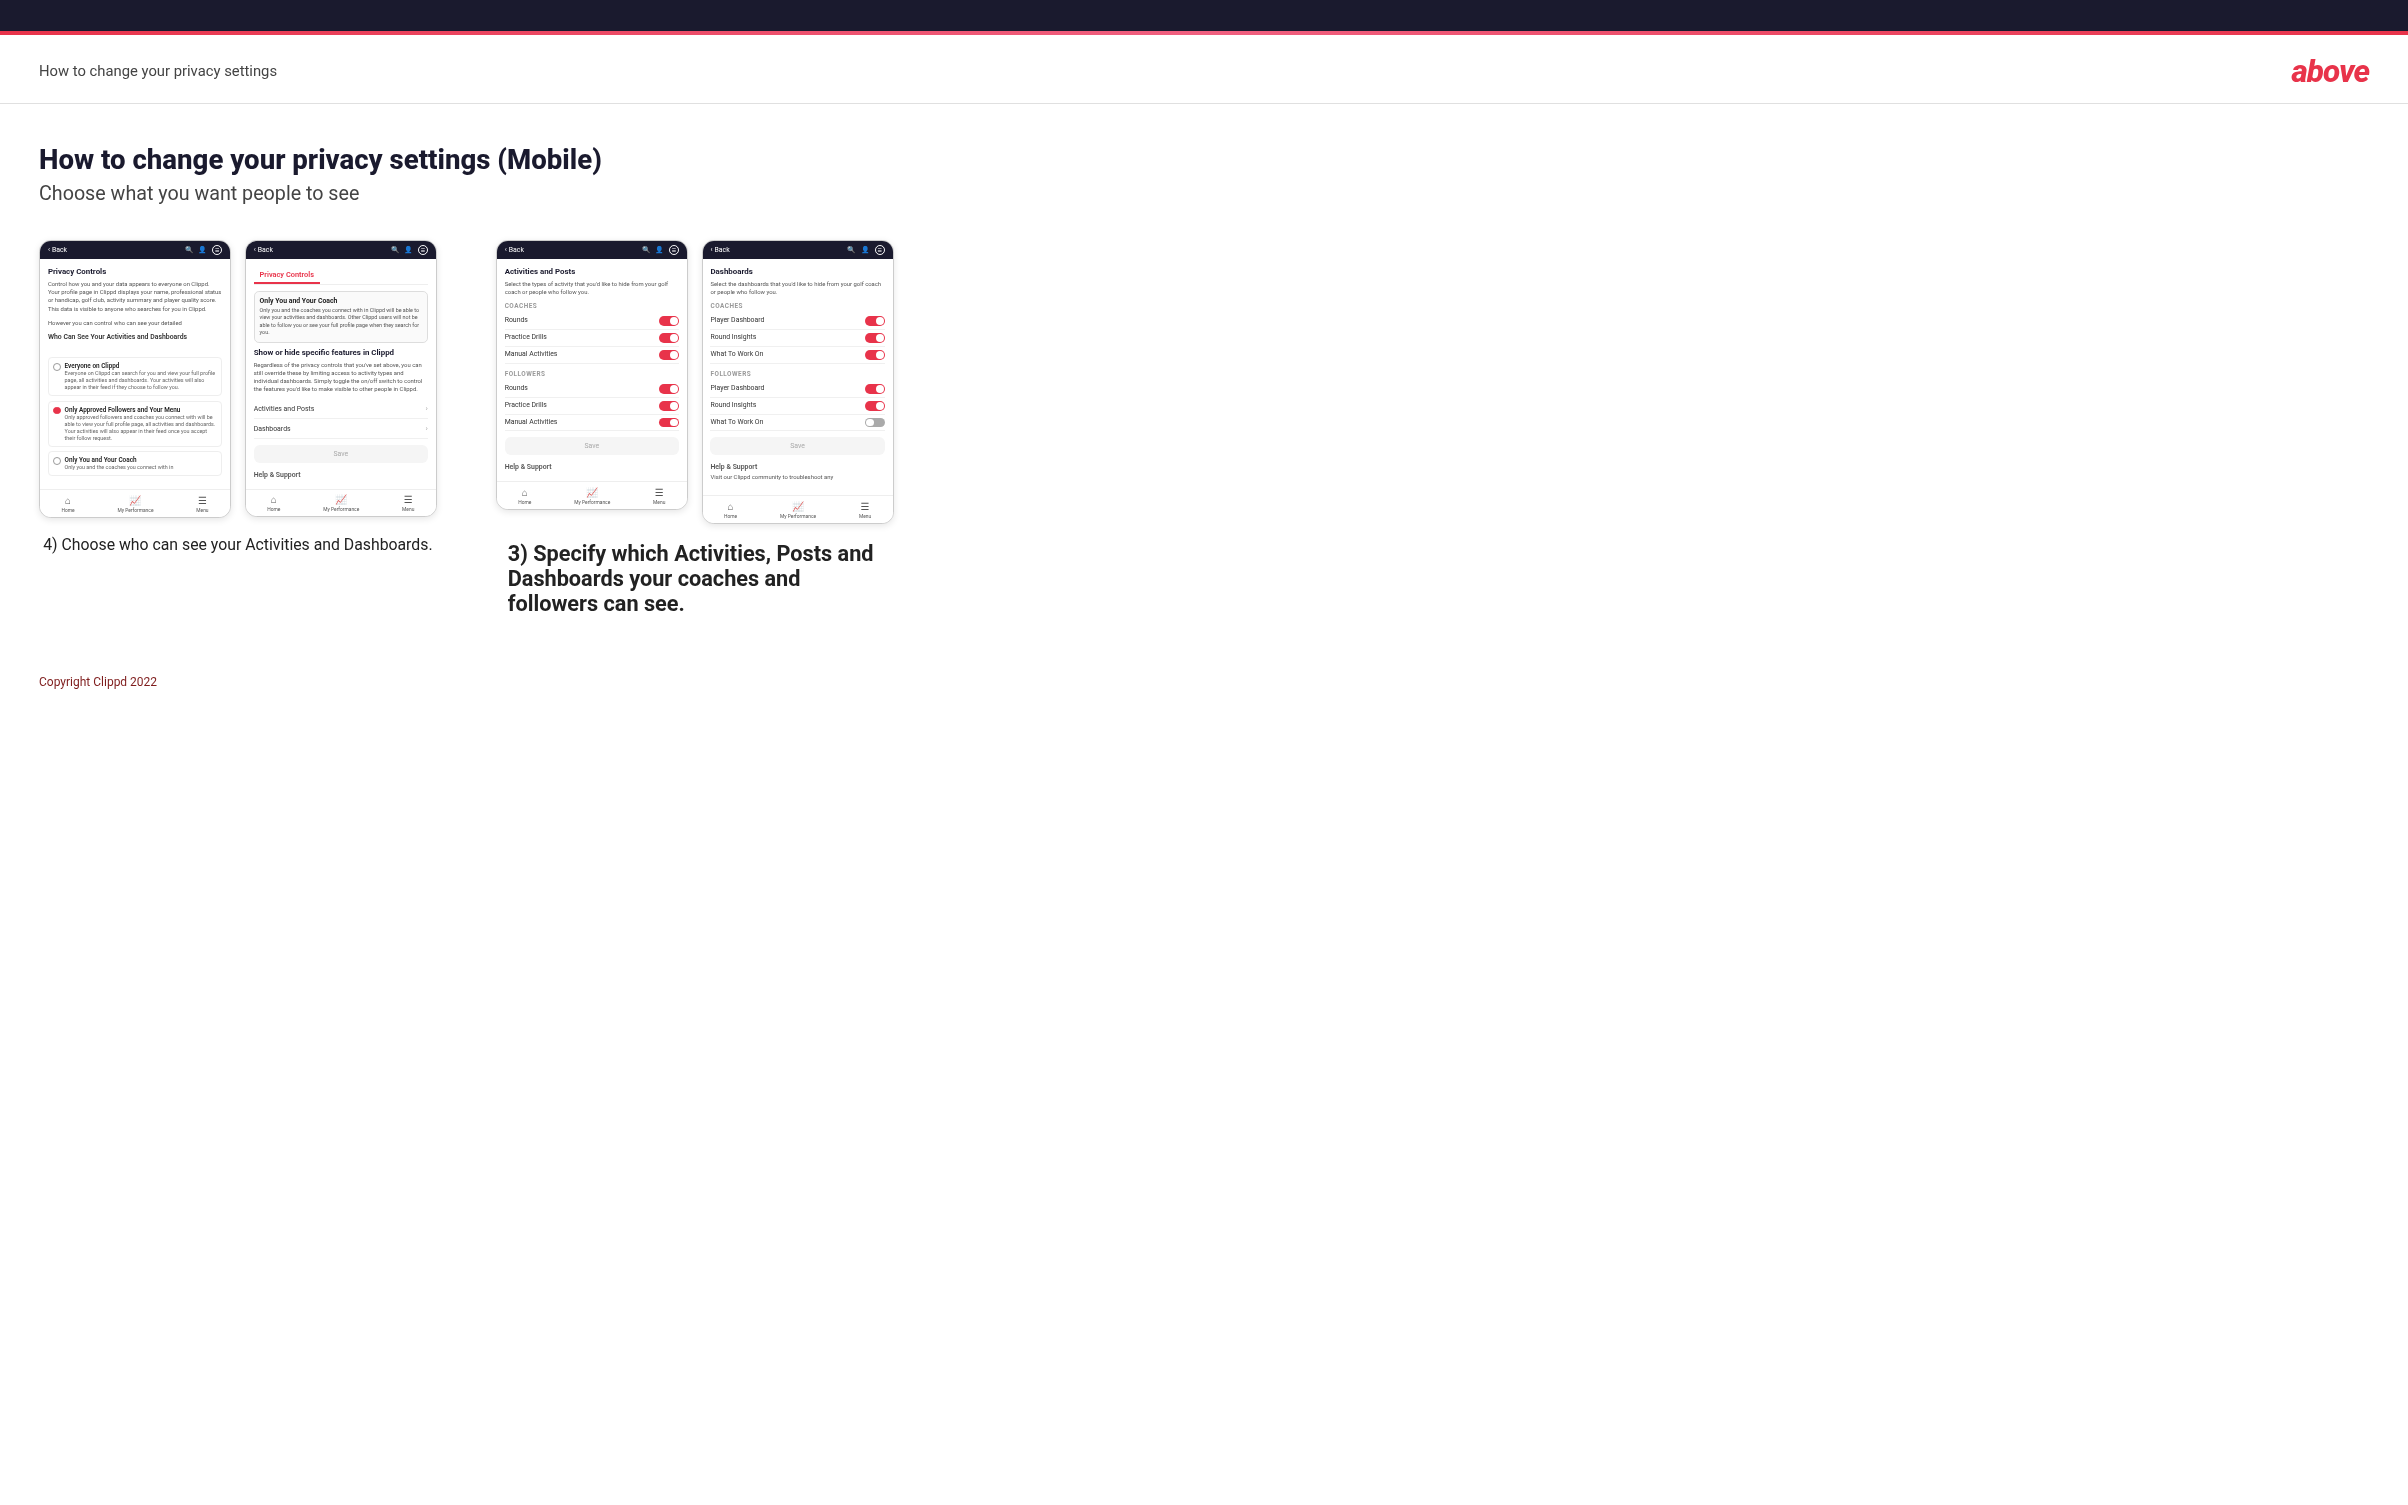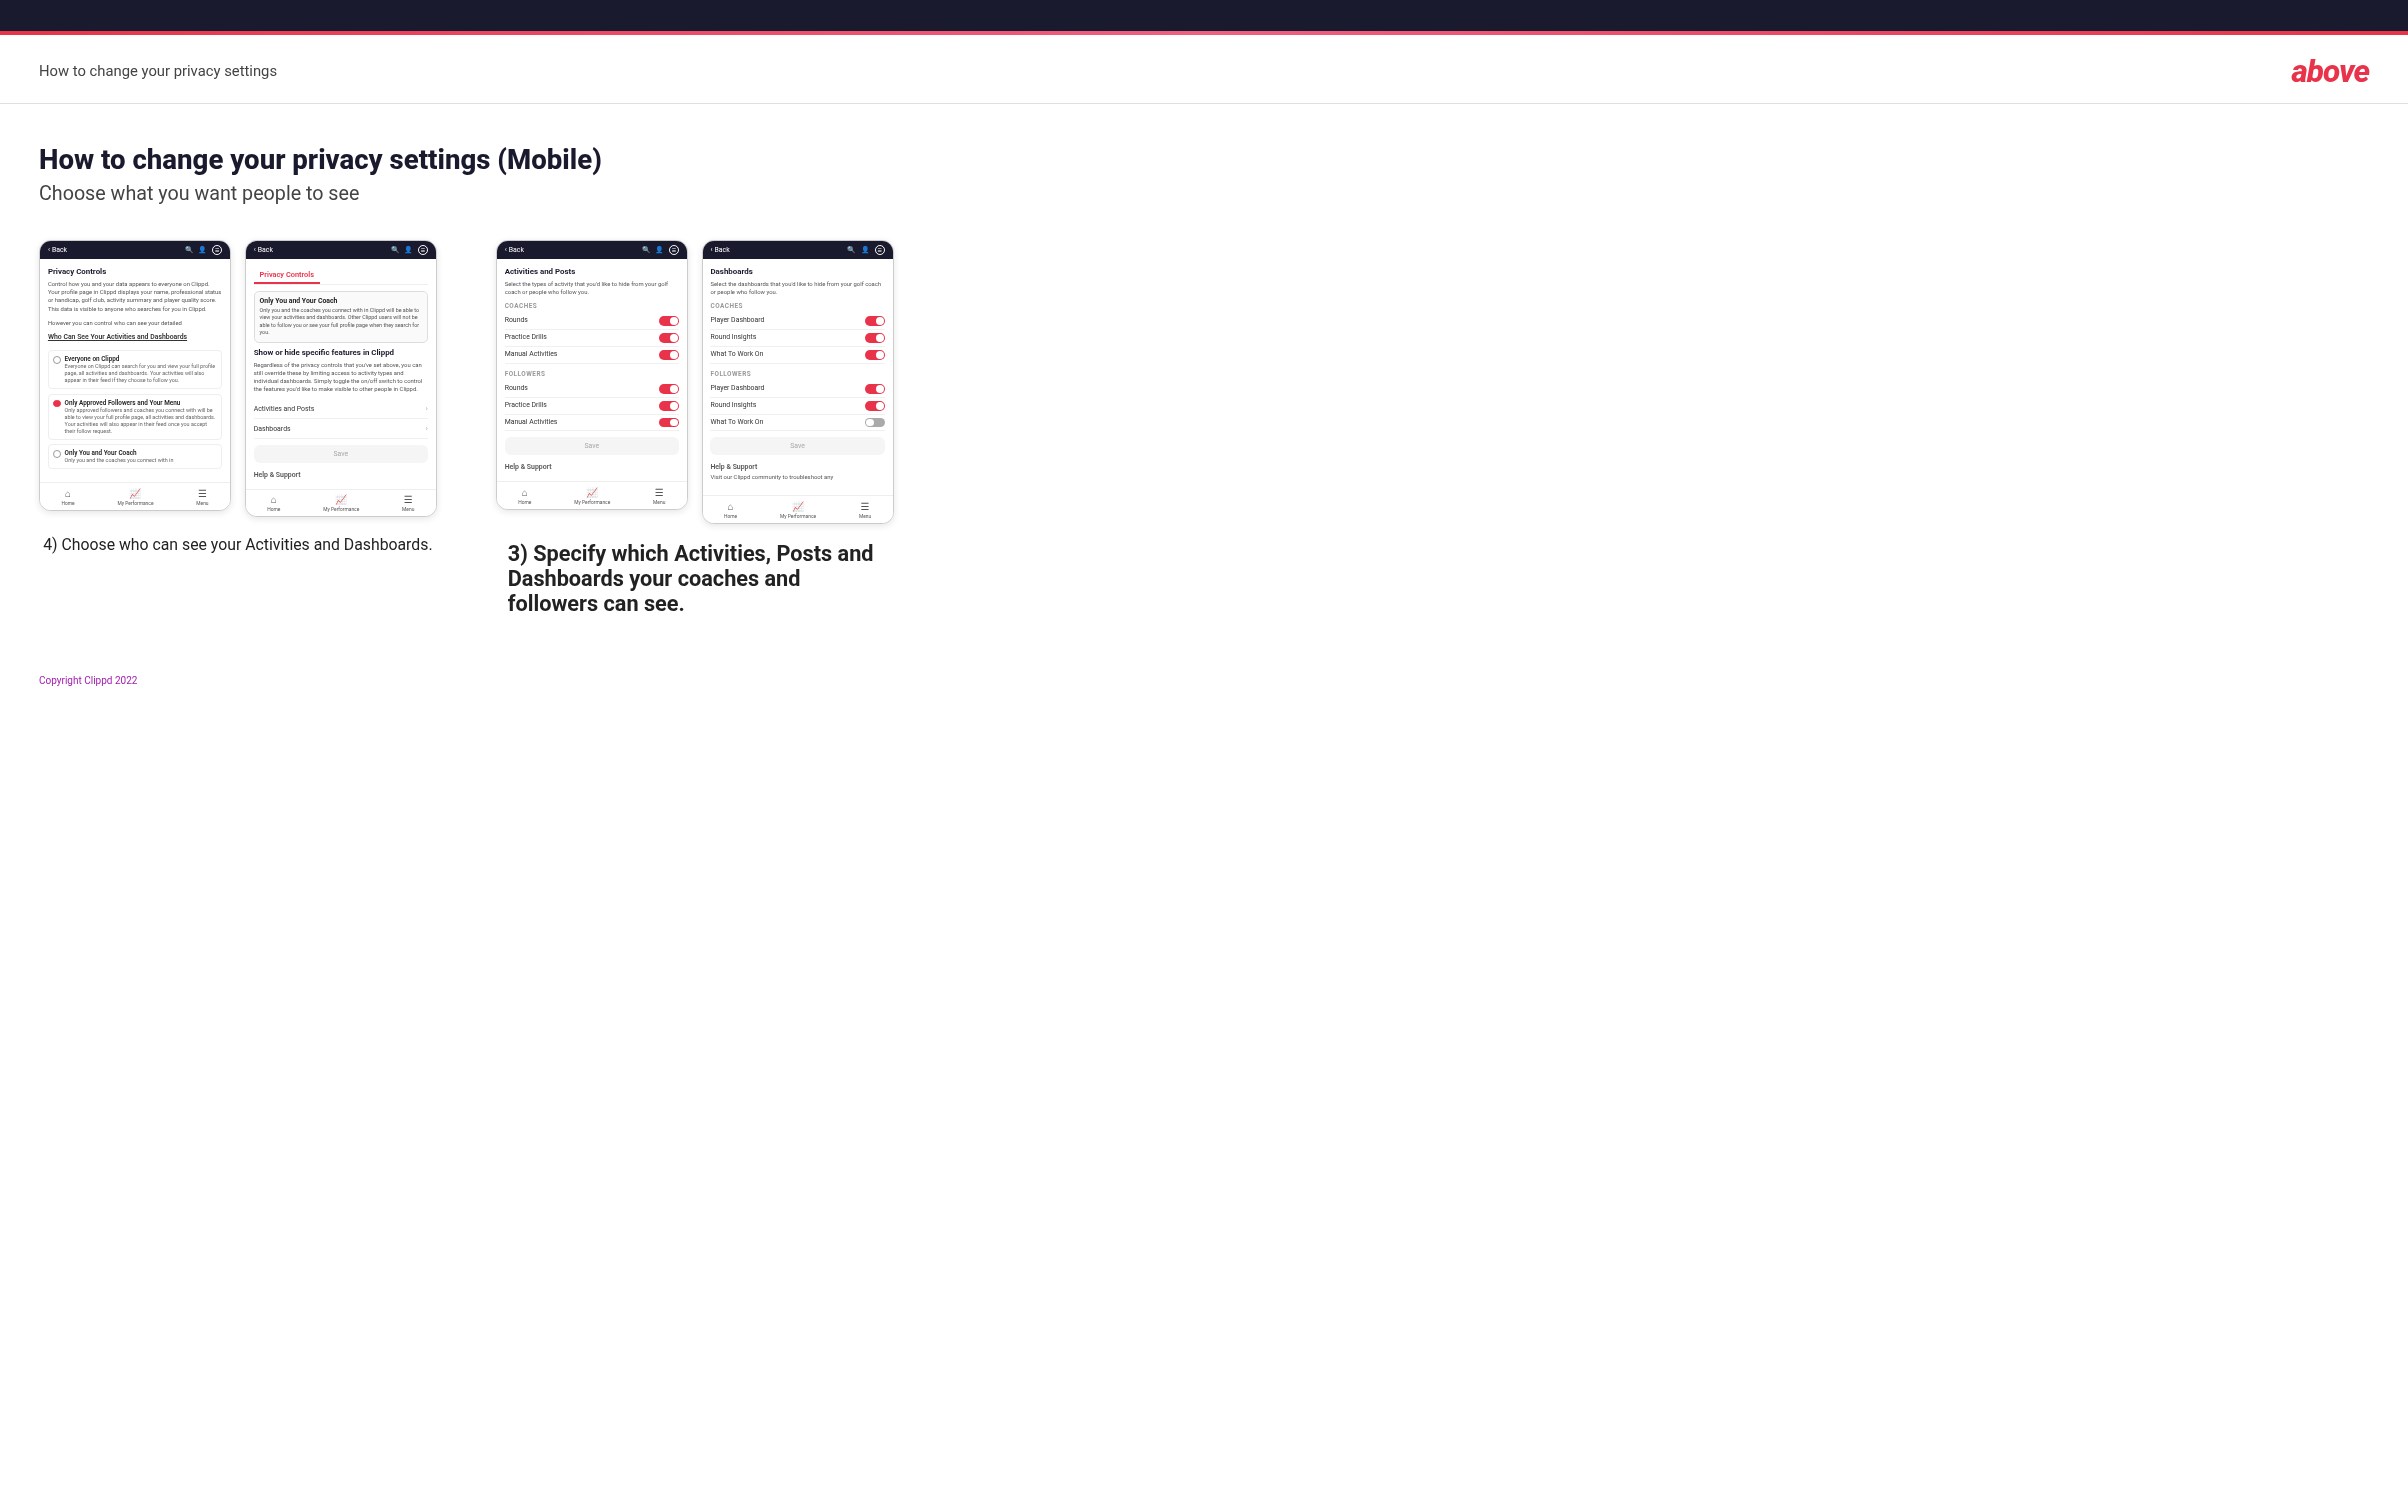--- a/index.html
+++ b/index.html
@@ -108,22 +108,21 @@
     .phone-text {
       font-size: 5.9px;
       color: #555;
       line-height: 1.4;
       margin-bottom: 5.9px;
     }
     .phone-label {
       font-size: 6.9px;
       font-weight: 600;
       color: #333;
-      margin-bottom: 9px;
-      text-decoration: underline;
+      margin-bottom: 16px;
     }
     .phone-radio-group {
       margin-bottom: 3.9px;
     }
     .phone-radio-item {
       display: flex;
       align-items: flex-start;
       gap: 3.9px;
       margin-bottom: 4.9px;
       padding: 3.9px;
@@ -299,22 +298,22 @@
     .caption-large {
       font-size: 21.7px;
       font-weight: 700;
       text-align: left;
       max-width: 374px;
     }
 
     
     .footer {
       padding: 59px 39px 23.6px;
-      font-size: 10px;
-      color: #a21caf;
+      font-size: 12px;
+      color: #7f1d1d;
     }
 
     .screenshots-section {
       display: flex;
       gap: 59px;
       align-items: flex-start;
     }
     .screenshots-left {
       display: flex;
       flex-direction: column;

